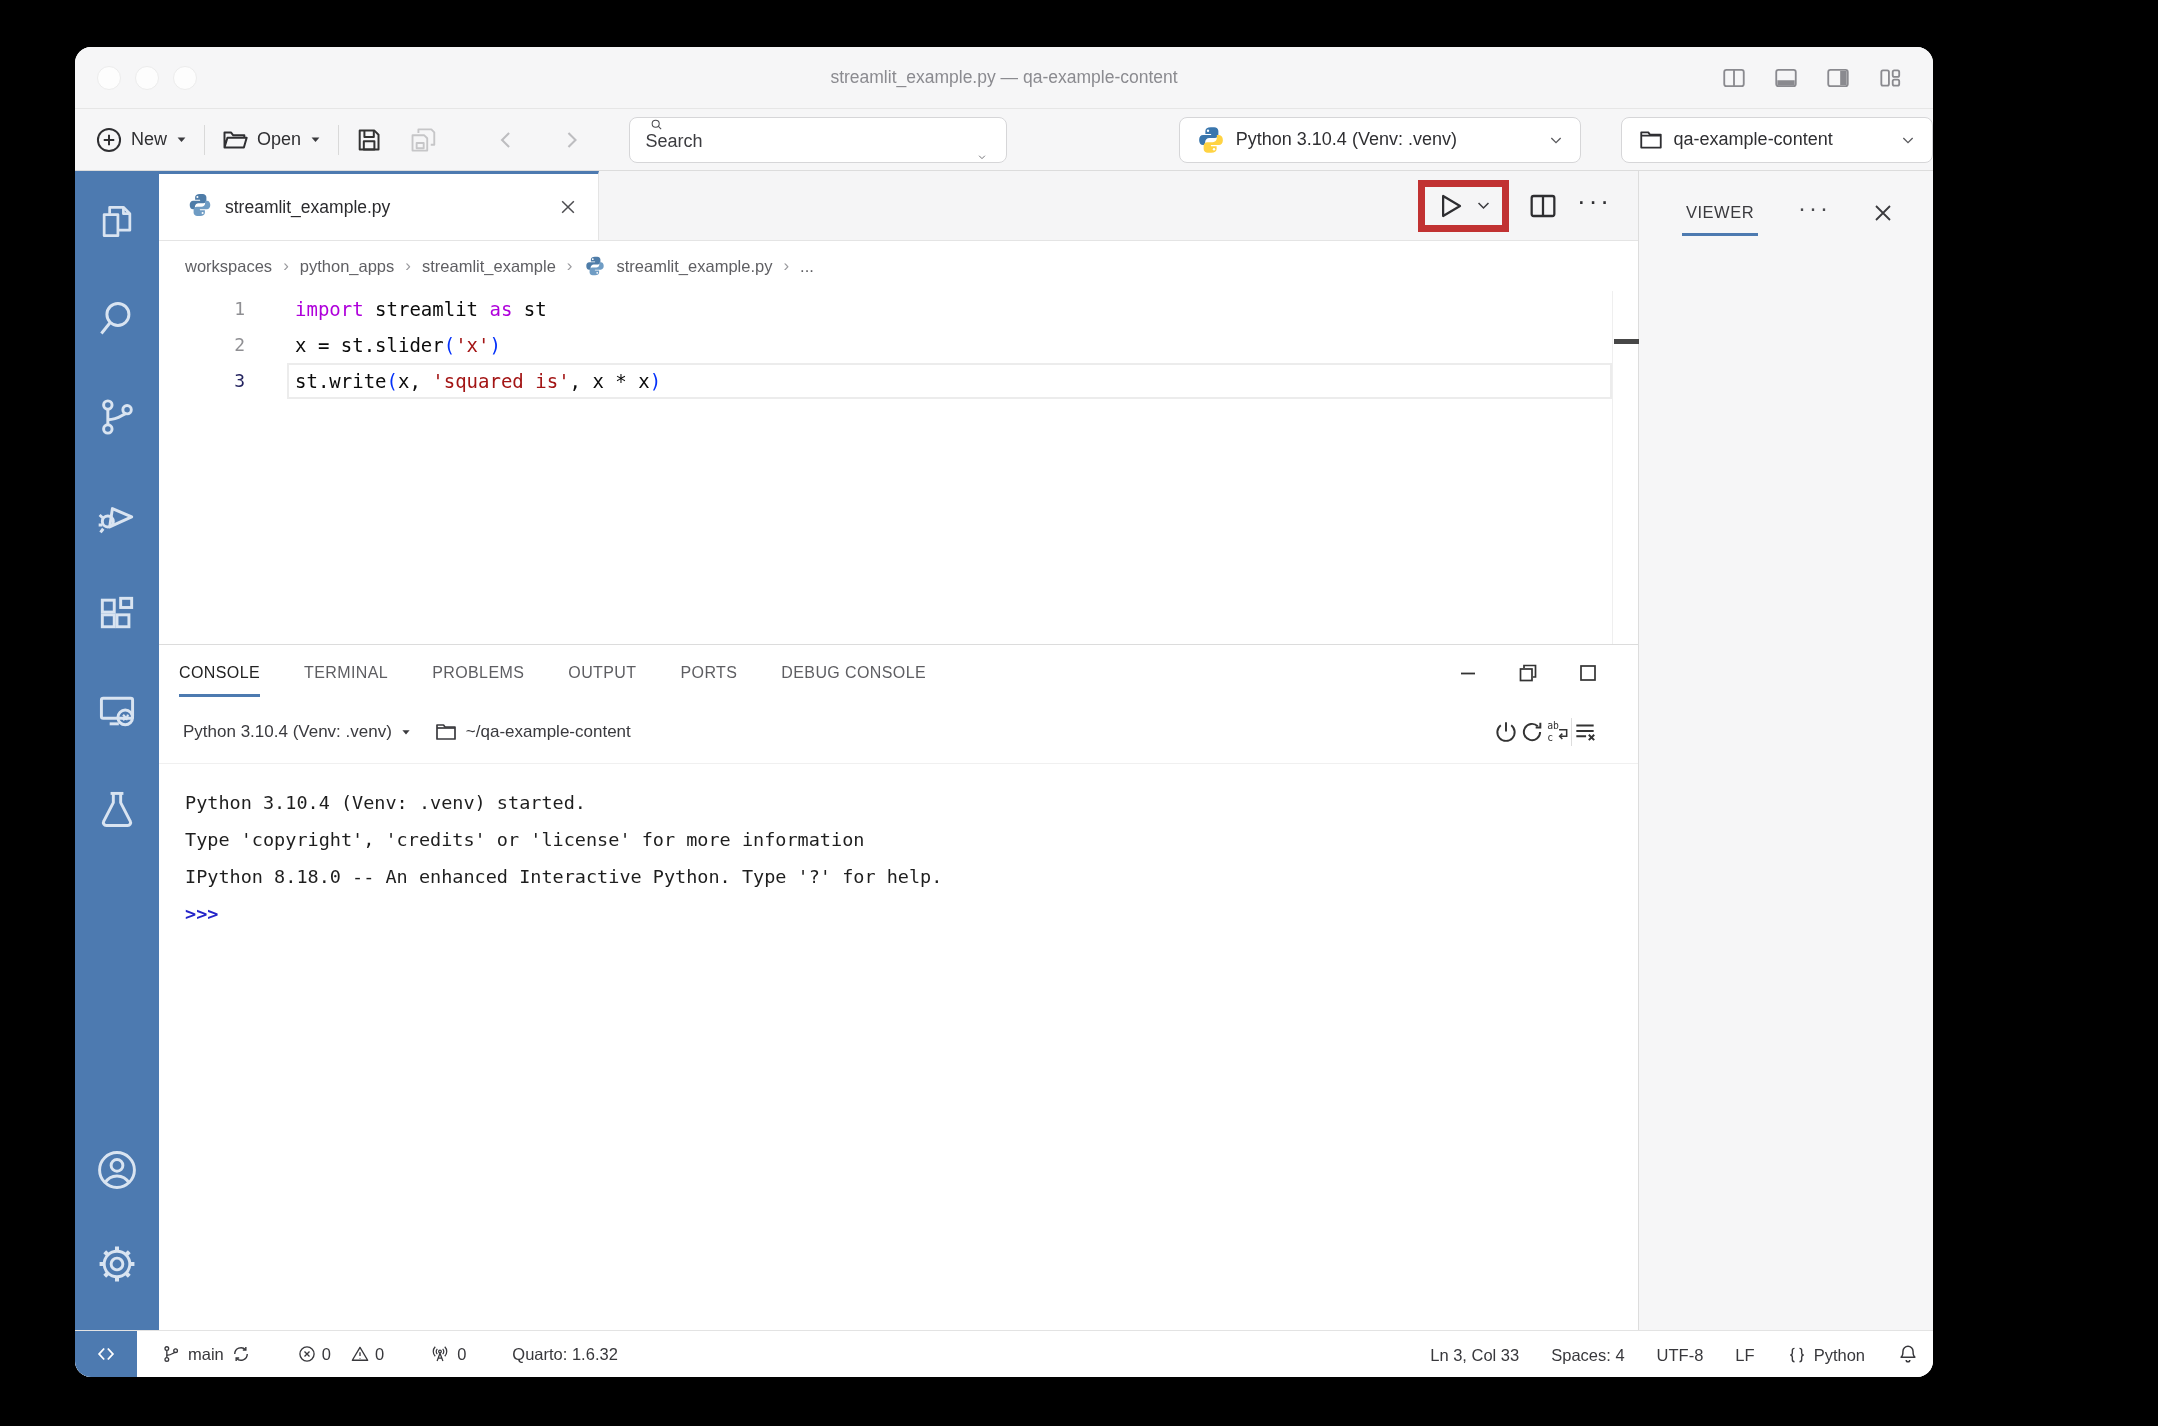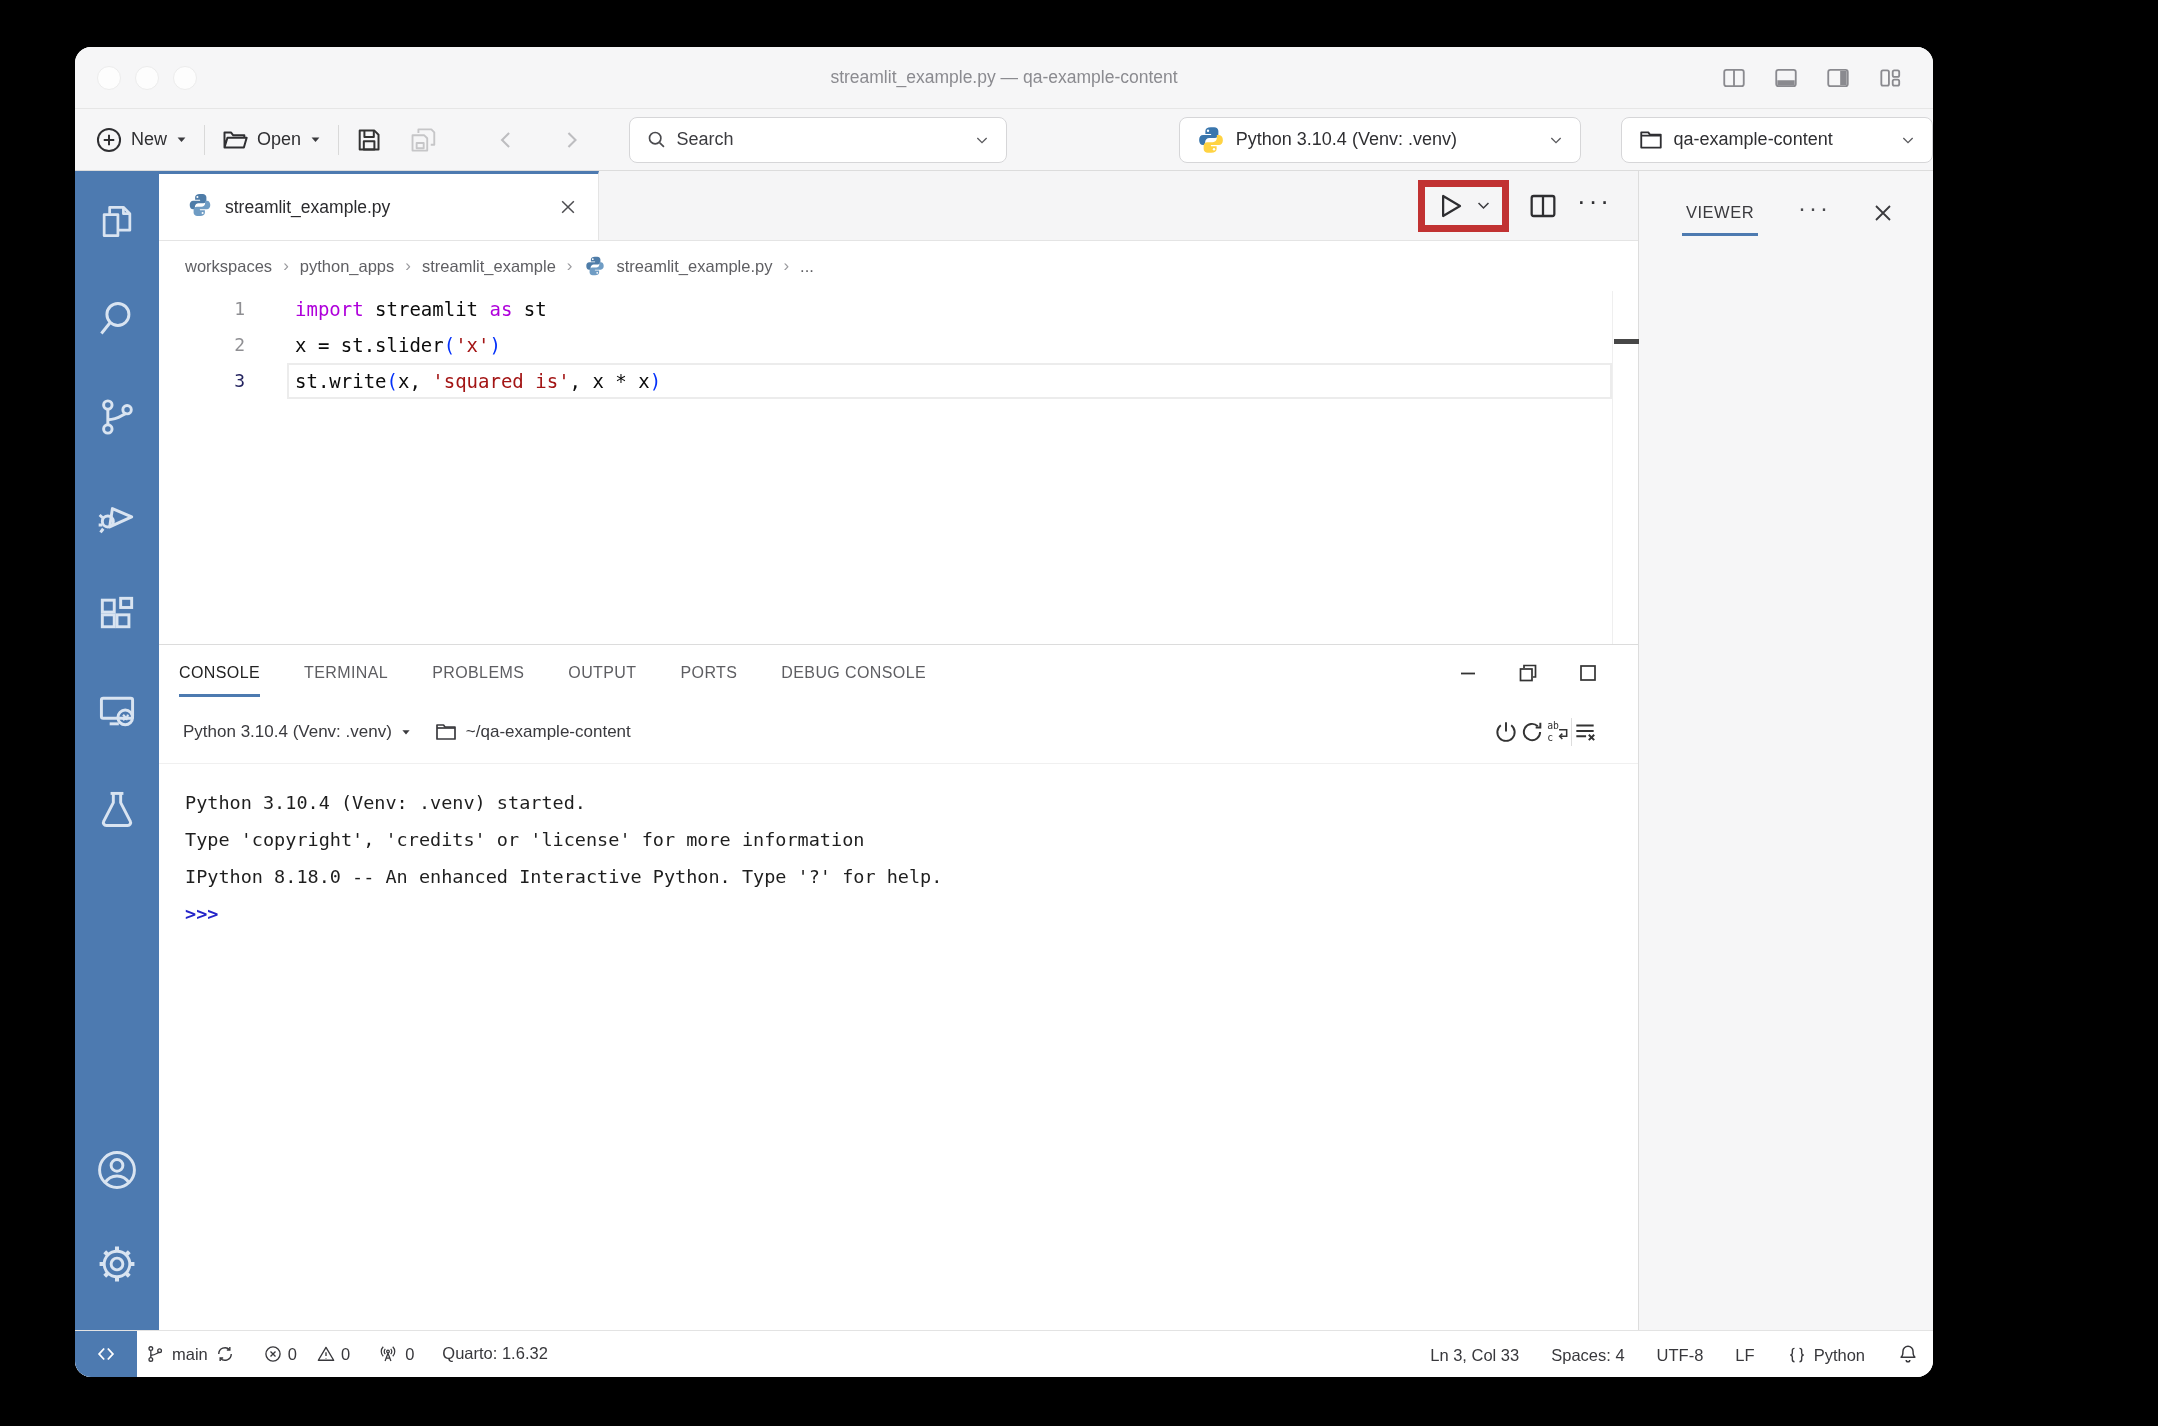--- a/index.html
+++ b/index.html
@@ -32,22 +32,22 @@
   }
   .tb-btn { display:flex; align-items:center; gap:8px; cursor:default; }
   .tb-btn svg.ic { width:28px; height:28px; }
   .caret { width:13px; height:13px; color:#3a3a3e; }
   .tb-sep { width:1px; height:30px; background:#d9d9d9; margin:0 16px; }
   .tb-icon { width:30px; height:30px; color:#333; }
   .tb-icon.disabled { color:#c6c6c8; }
   .nav-arrow { width:24px; height:24px; color:#bdbdc0; }
   .searchbox {
     margin-left:46px; width:400px; height:46px; background:#fff;
-    border:1px solid #d6d6d8; border-radius:8px; display:flex; align-items:center;
-    padding:0 16px; color:#3c3c40; font-size:18px;
+    border:1px solid #d6d6d8; border-radius:8px; display:flex; align-items:flex-start;
+    padding:0 16px; color:#3c3c40; font-size:18px;flex-direction:column;
   }
   .searchbox .mag { width:21px; height:21px; color:#4a4a4e; margin-right:10px; }
   .searchbox .chev { margin-left:auto; width:16px; height:16px; color:#5a5a5e; }
   .pill {
     height:46px; background:#fff; border:1px solid #d6d6d8; border-radius:8px;
     display:flex; align-items:center; padding:0 16px; gap:10px; font-size:18px; color:#2f2f32;
   }
   .pill .chev { width:16px; height:16px; color:#5a5a5e; margin-left:6px; }
   .pill svg.py { width:30px; height:30px; }
   .pill svg.folder { width:26px; height:26px; color:#2f2f32; }
@@ -131,21 +131,21 @@
   .viewer-head { height:83px; flex:none; display:flex; align-items:center; padding:0 38px 0 47px; }
   .viewer-tab { position:relative; height:100%; display:flex; align-items:center; font-size:16.5px; letter-spacing:.5px; color:#3a3a3e; }
   .viewer-tab::after { content:""; position:absolute; left:-4px; right:-4px; bottom:18px; height:3px; background:var(--accent); }
   .viewer-dots { margin-left:44px; font-size:24px; color:#4a4a4e; letter-spacing:3px; padding-bottom:10px; }
   .viewer-close { margin-left:auto; width:24px; height:24px; color:#3a3a3e; }
 
   
   .statusbar { height:47px; flex:none; background:#fff; border-top:1px solid #e3e3e3; display:flex; align-items:center; font-size:16.5px; color:#38383c; }
   .sb-remote { width:62px; height:100%; flex:none; background:var(--accent); color:#fff; display:flex; align-items:center; justify-content:center; }
   .sb-remote svg { width:22px; height:22px; }
-  .sb-left { display:flex; align-items:flex-start; gap:28px; padding-left:8px; }
+  .sb-left { display:flex; align-items:flex-end; gap:46px; padding-left:24px; }
   .sb-right { margin-left:auto; display:flex; align-items:flex-end; gap:32px; padding-right:14px; }
   .sb-item { display:flex; align-items:center; gap:7px; }
   .sb-item svg { width:20px; height:20px; }
   .gap14 { display:flex; align-items:center; gap:5px; }
 </style>
 </head>
 <body>
 
 <div class="window">
 

